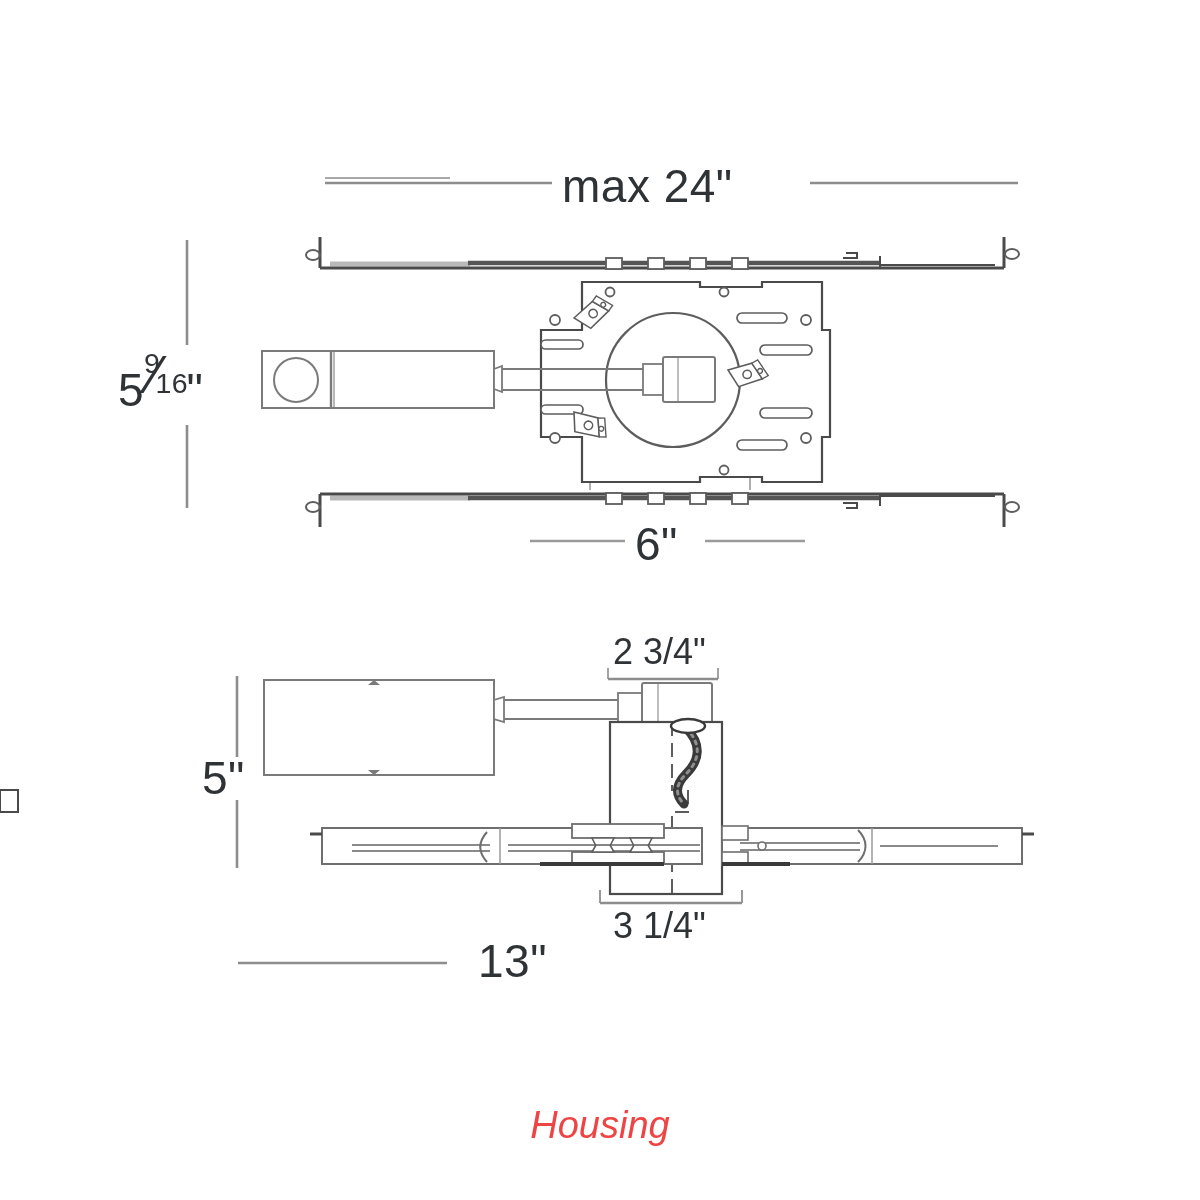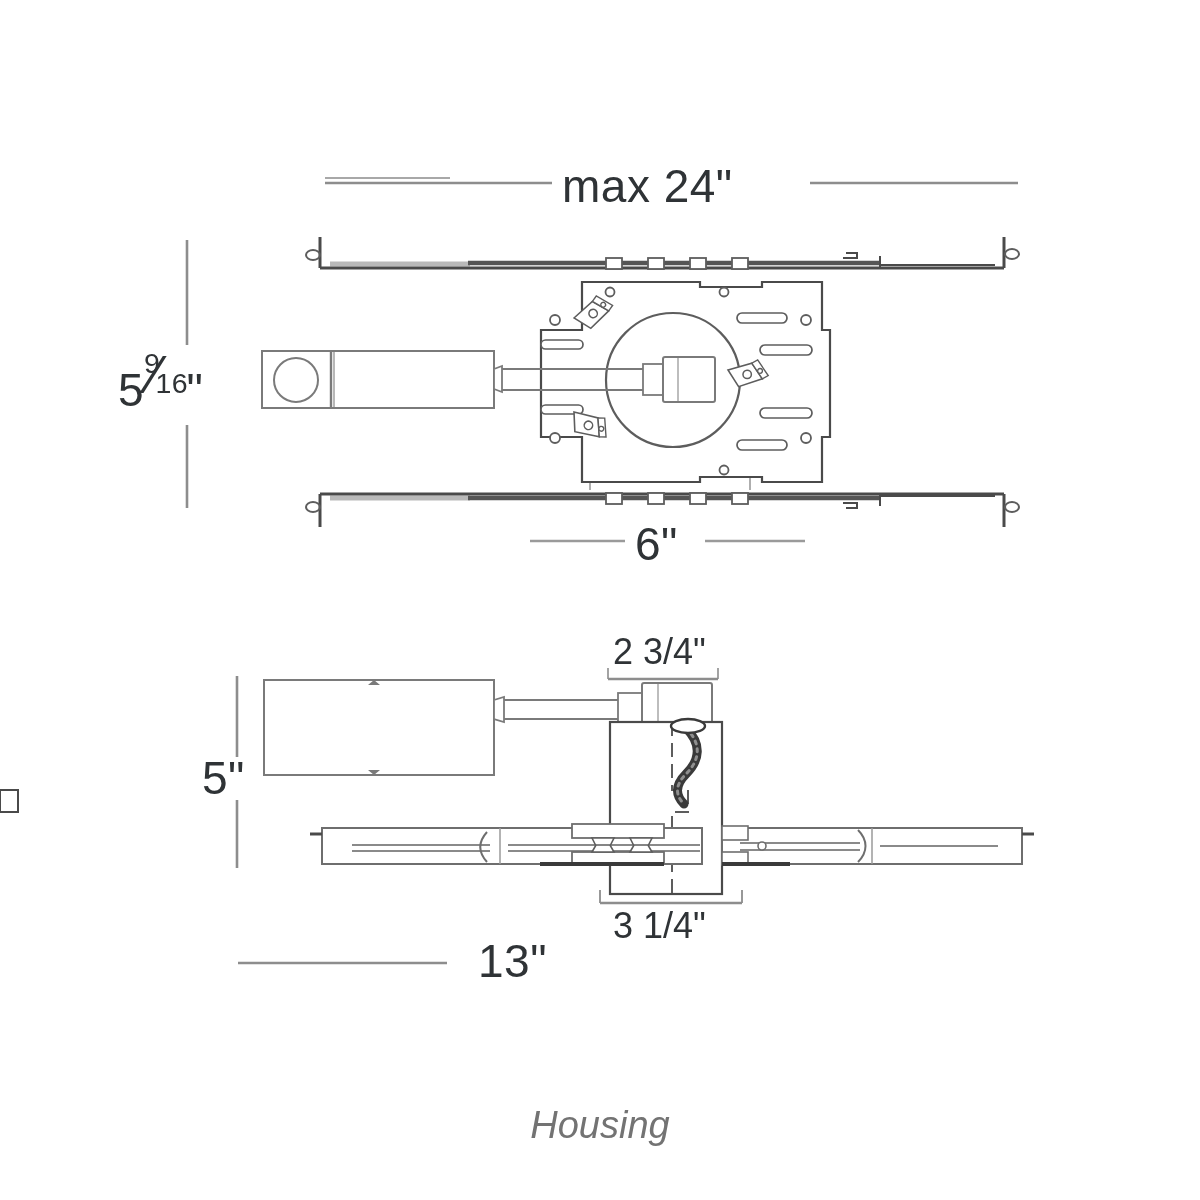--- a/index.html
+++ b/index.html
@@ -44,21 +44,21 @@
     position: absolute; left: 0.12em; top: -0.22em;
     font-size: 1.18em; line-height: 1;
   }
 
   #caption {
     position: absolute;
     left: 0;
     top: 1104px;
     width: 1200px;
     text-align: center;
-    color: #737373;
+    color: #ef4444;
     font-style: italic;
     font-size: 38px;
     font-family: "Liberation Sans", sans-serif;
     user-select: none;
   }
 </style>
 </head>
 <body>
 
 <svg id="sheet" viewBox="0 0 1200 1200" xmlns="http://www.w3.org/2000/svg">

